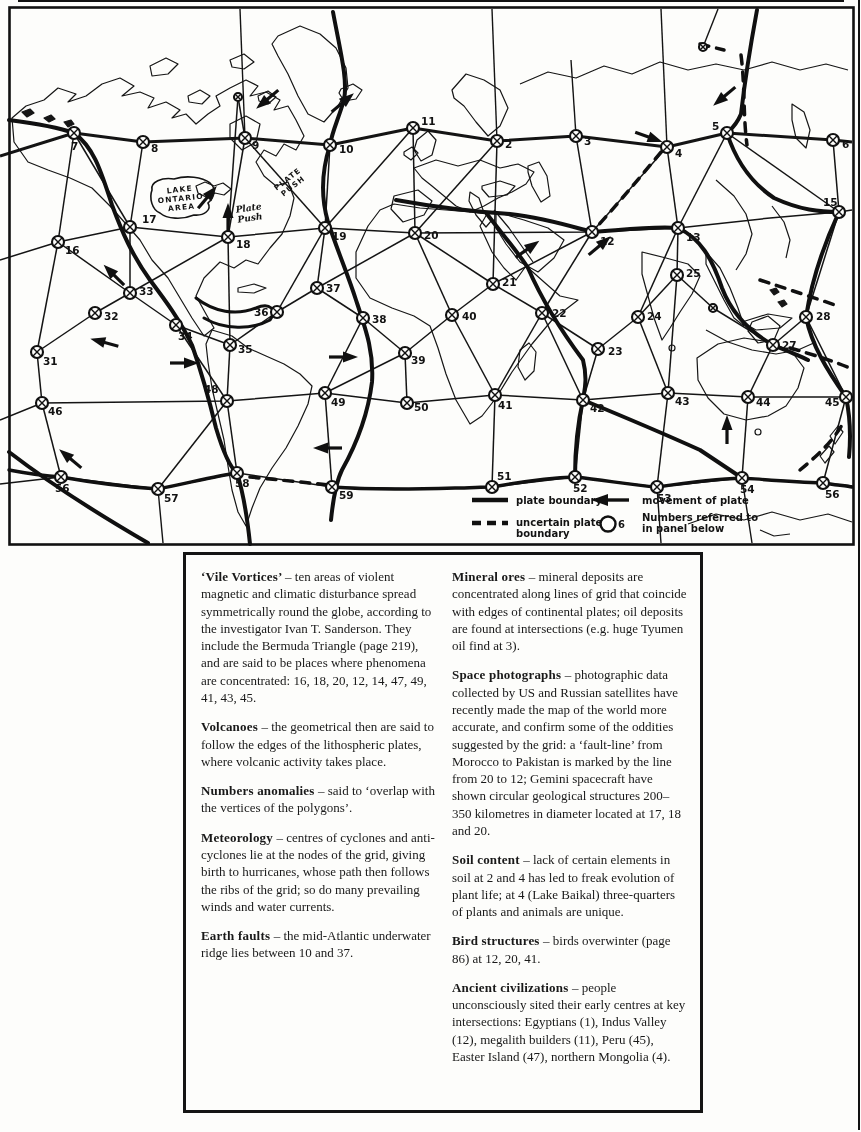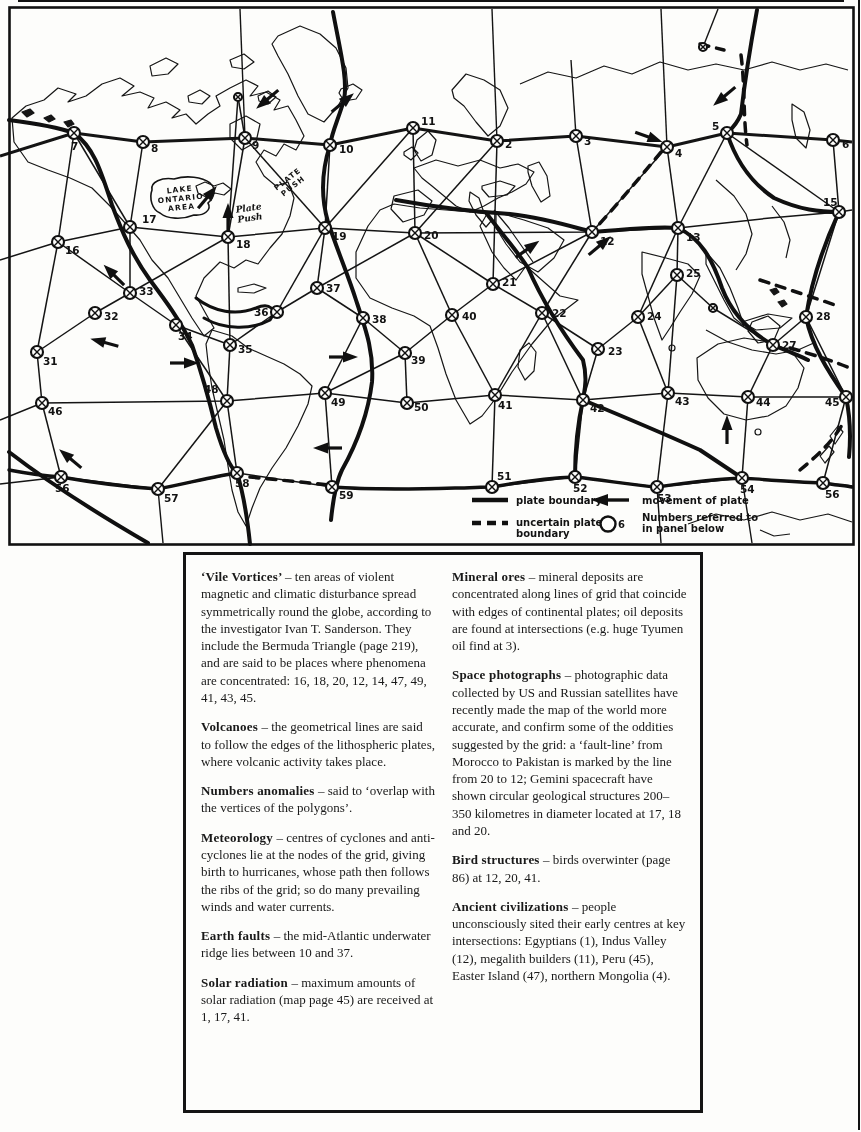--- a/index.html
+++ b/index.html
@@ -608,26 +608,26 @@
         <text x="642" y="521" class="legend-label">Numbers referred to</text>
         <text x="642" y="532" class="legend-label">in panel below</text>
       </g>
 
     <rect x="9.5" y="7.5" width="844" height="537" fill="none" stroke="#111" stroke-width="2.6"></rect>
   </svg>
 
   <div class="panel">
     <div class="col" id="col-left">
         <p class="entry"><b>‘Vile Vortices’ </b><span>– ten areas of violent magnetic and climatic disturbance spread symmetrically round the globe, according to the investigator Ivan T. Sanderson. They include the Bermuda Triangle (page 219), and are said to be places where phenomena are concentrated: 16, 18, 20, 12, 14, 47, 49, 41, 43, 45.</span></p>
-        <p class="entry"><b>Volcanoes </b><span>– the geometrical lines are said to follow the edges of the lithospheric plates, where volcanic activity takes place.</span></p>
+        <p class="entry"><b>Volcanoes </b><span>– the geometrical then are said to follow the edges of the lithospheric plates, where volcanic activity takes place.</span></p>
         <p class="entry"><b>Numbers anomalies </b><span>– said to ‘overlap with the vertices of the polygons’.</span></p>
         <p class="entry"><b>Meteorology </b><span>– centres of cyclones and anti-cyclones lie at the nodes of the grid, giving birth to hurricanes, whose path then follows the ribs of the grid; so do many prevailing winds and water currents.</span></p>
         <p class="entry"><b>Earth faults </b><span>– the mid-Atlantic underwater ridge lies between 10 and 37.</span></p>
-        <p class="entry"><b>Solar radiation </b><span>– maximum amounts of solar radiation (map page 45) are received at 1, 17, 41.</span></p>
       </div>
     <div class="col" id="col-right">
         <p class="entry"><b>Mineral ores </b><span>– mineral deposits are concentrated along lines of grid that coincide with edges of continental plates; oil deposits are found at intersections (e.g. huge Tyumen oil find at 3).</span></p>
         <p class="entry"><b>Space photographs </b><span>– photographic data collected by US and Russian satellites have recently made the map of the world more accurate, and confirm some of the oddities suggested by the grid: a ‘fault-line’ from Morocco to Pakistan is marked by the line from 20 to 12; Gemini spacecraft have shown circular geological structures 200–350 kilometres in diameter located at 17, 18 and 20.</span></p>
+        <p class="entry"><b>Soil content </b><span>– lack of certain elements in soil at 2 and 4 has led to freak evolution of plant life; at 4 (Lake Baikal) three-quarters of plants and animals are unique.</span></p>
         <p class="entry"><b>Bird structures </b><span>– birds overwinter (page 86) at 12, 20, 41.</span></p>
         <p class="entry"><b>Ancient civilizations </b><span>– people unconsciously sited their early centres at key intersections: Egyptians (1), Indus Valley (12), megalith builders (11), Peru (45), Easter Island (47), northern Mongolia (4).</span></p>
       </div>
   </div>
 </div>
 
 </body></html>

